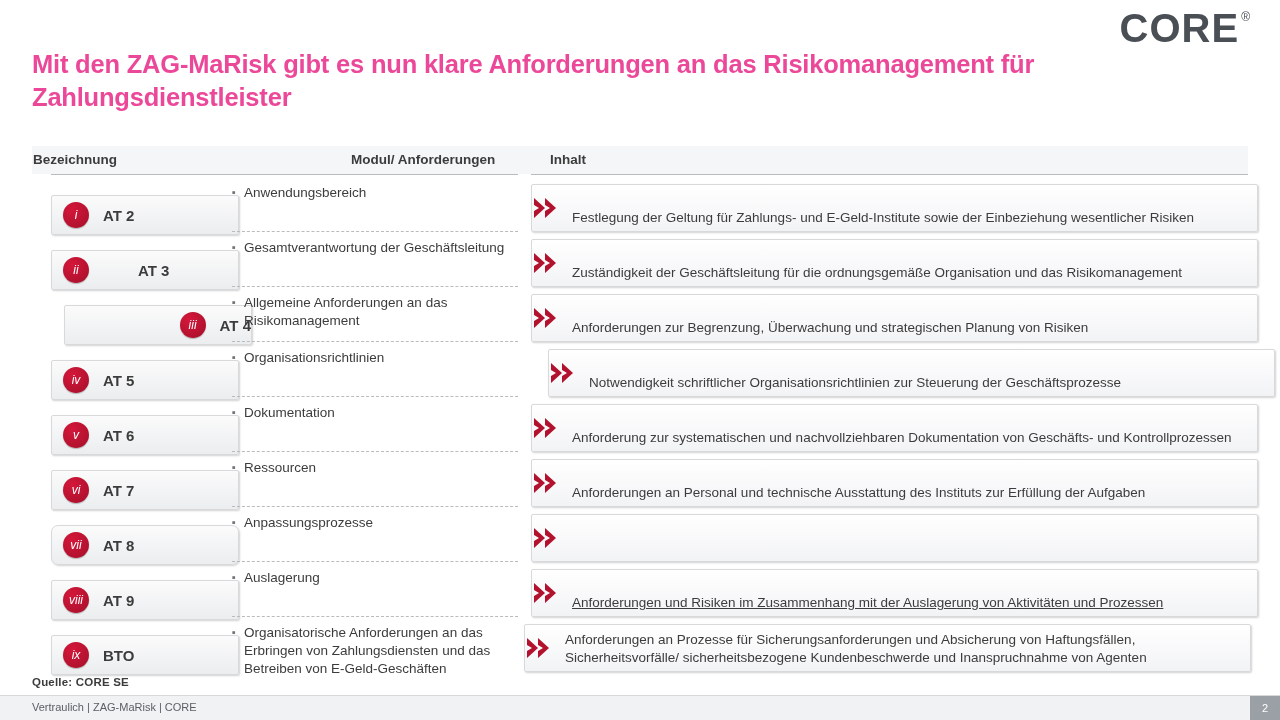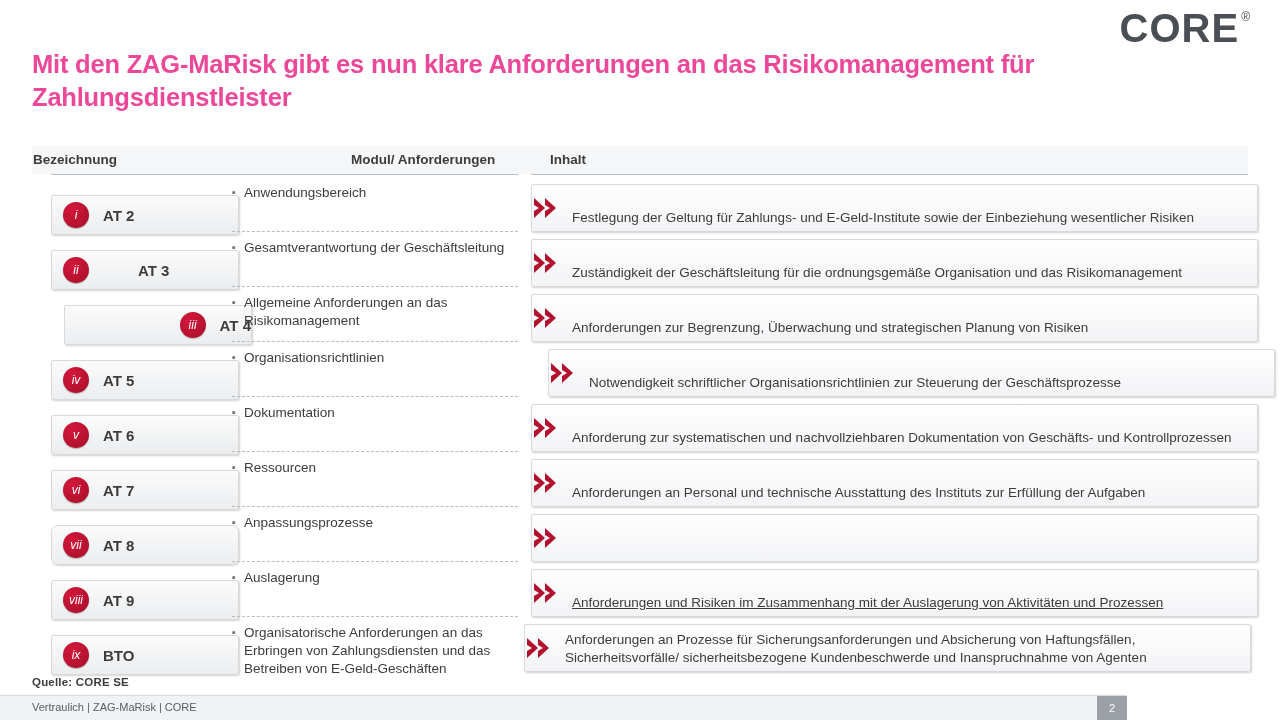--- a/index.html
+++ b/index.html
@@ -161,21 +161,21 @@
     top: 676px;
     font-size: 11.5px;
     font-weight: bold;
     color: #3c3c3c;
     letter-spacing: 0.2px;
   }
   .footer-bar {
     position: absolute;
     left: 0;
     bottom: 0;
-    width: 1127px;
+    width: 1280px;
     height: 24px;
     background: #f0f2f4;
     border-top: 1px solid #d7d9db;
   }
   .footer-text {
     position: absolute;
     left: 32px;
     top: 5px;
     font-size: 11px;
     color: #5a5f63;

